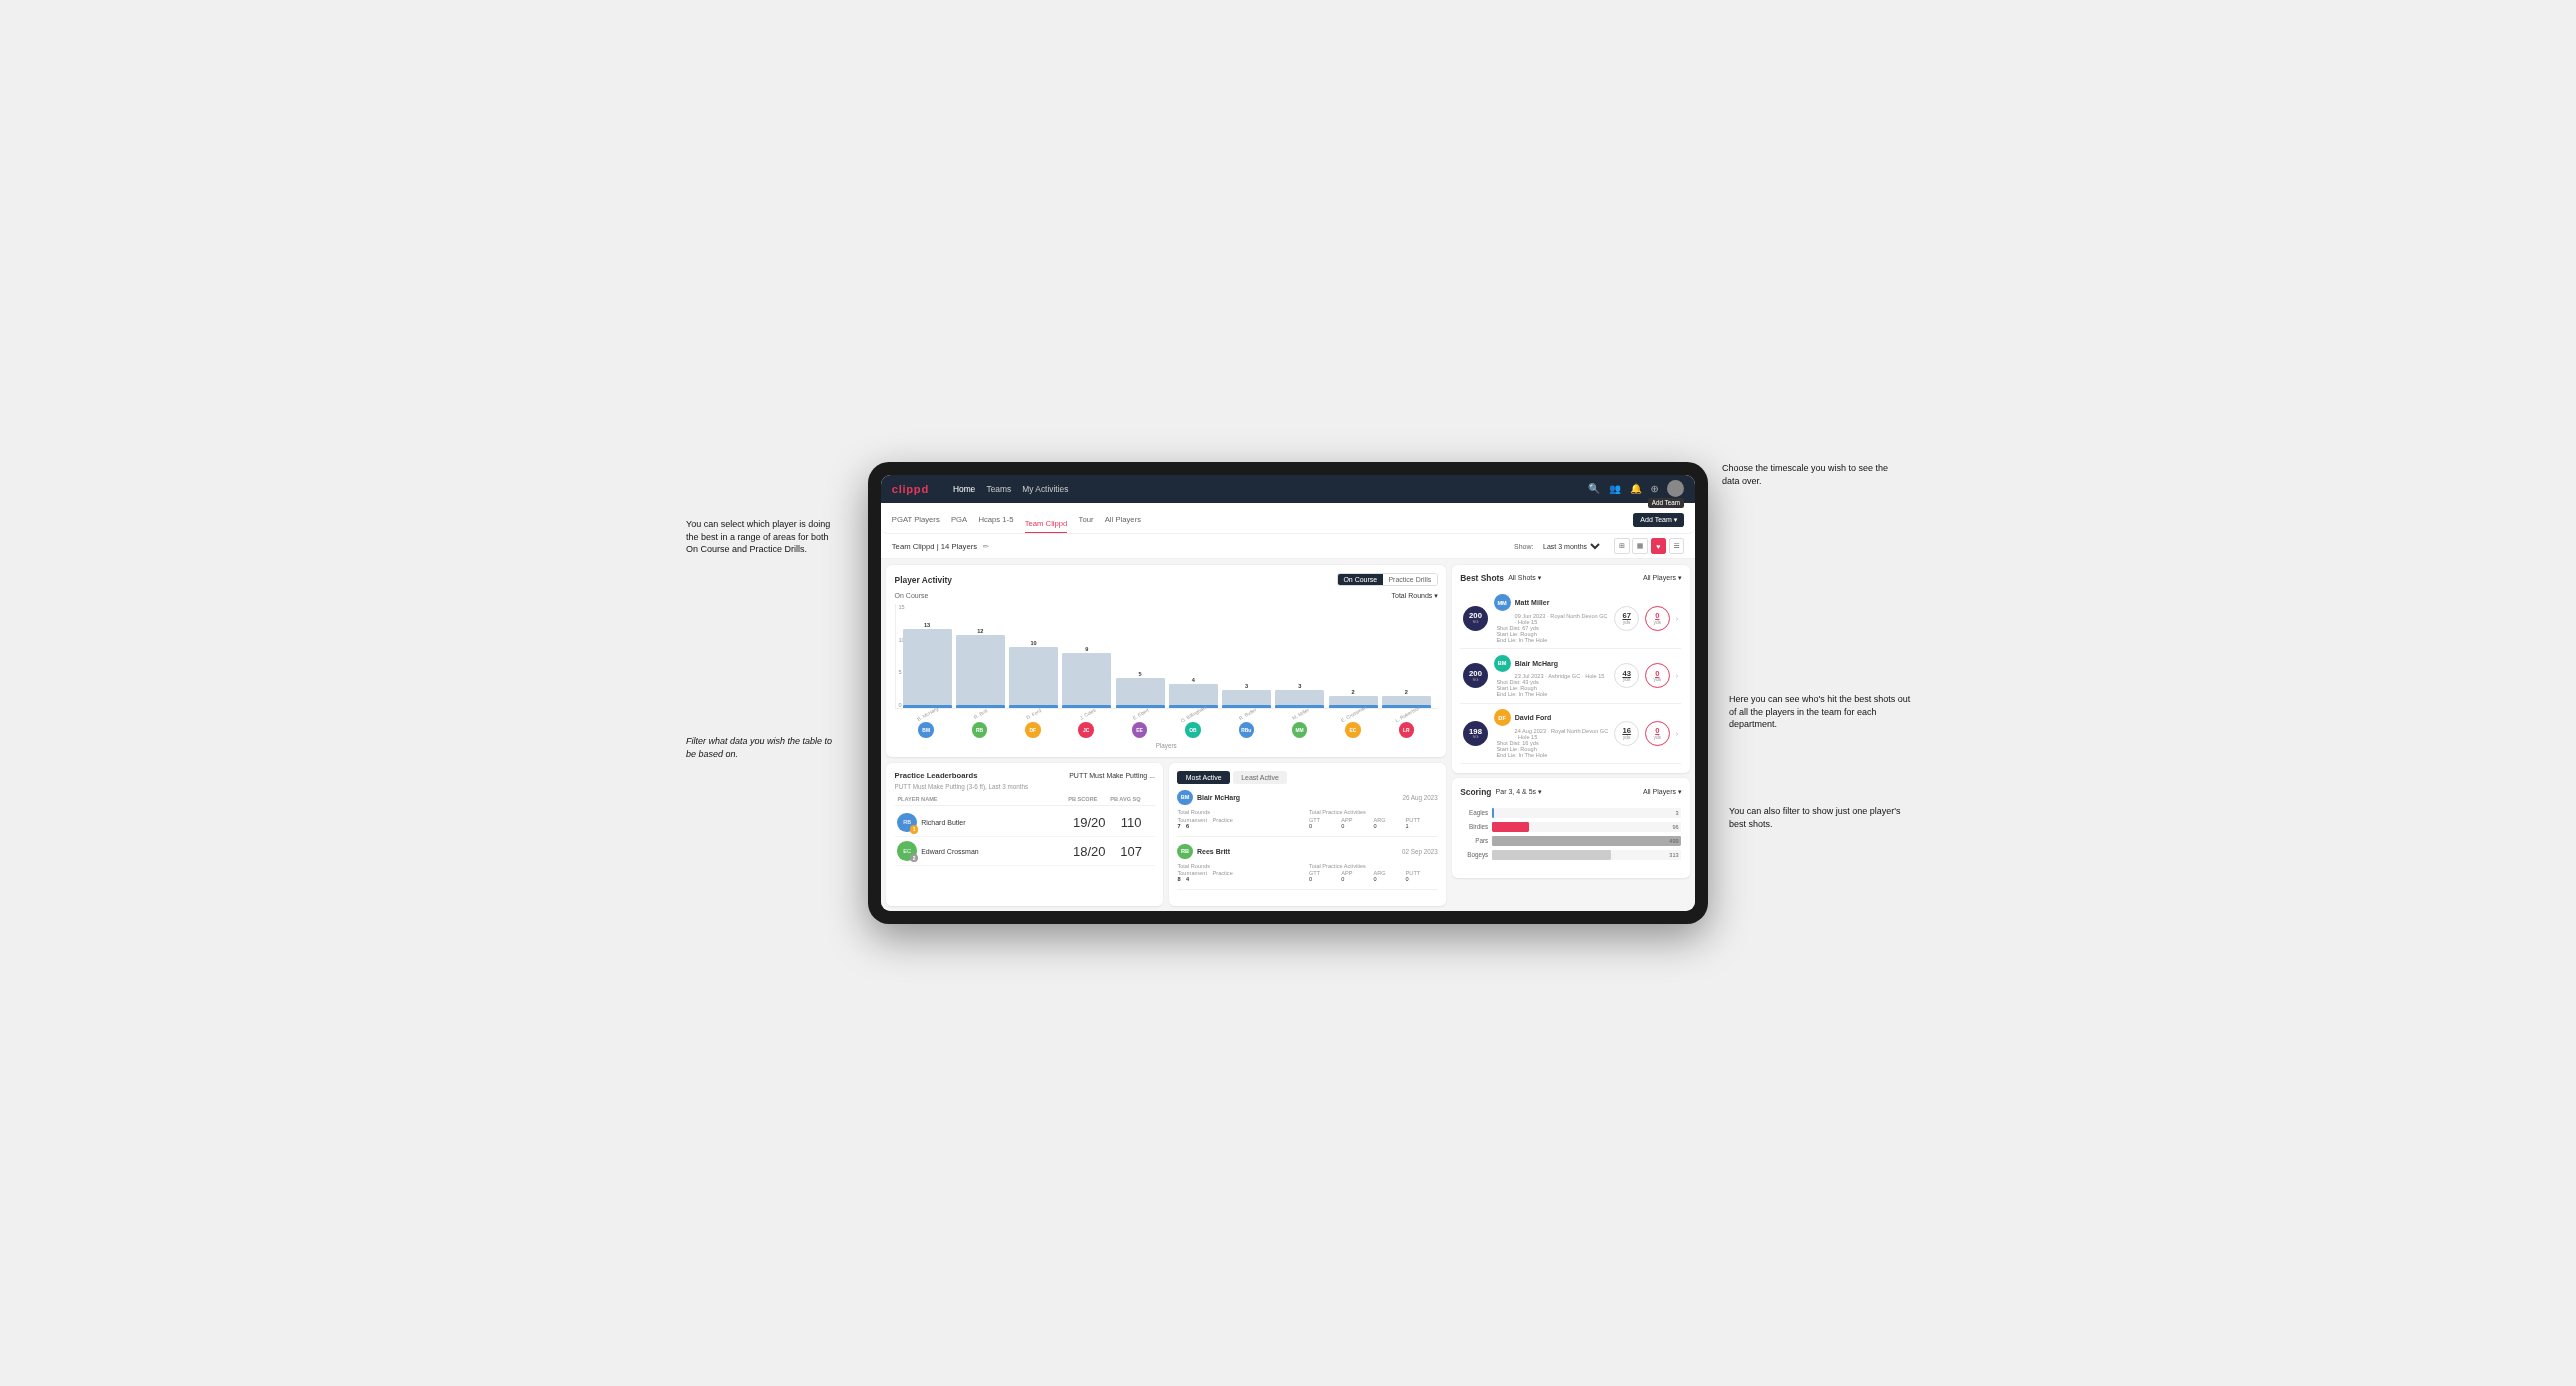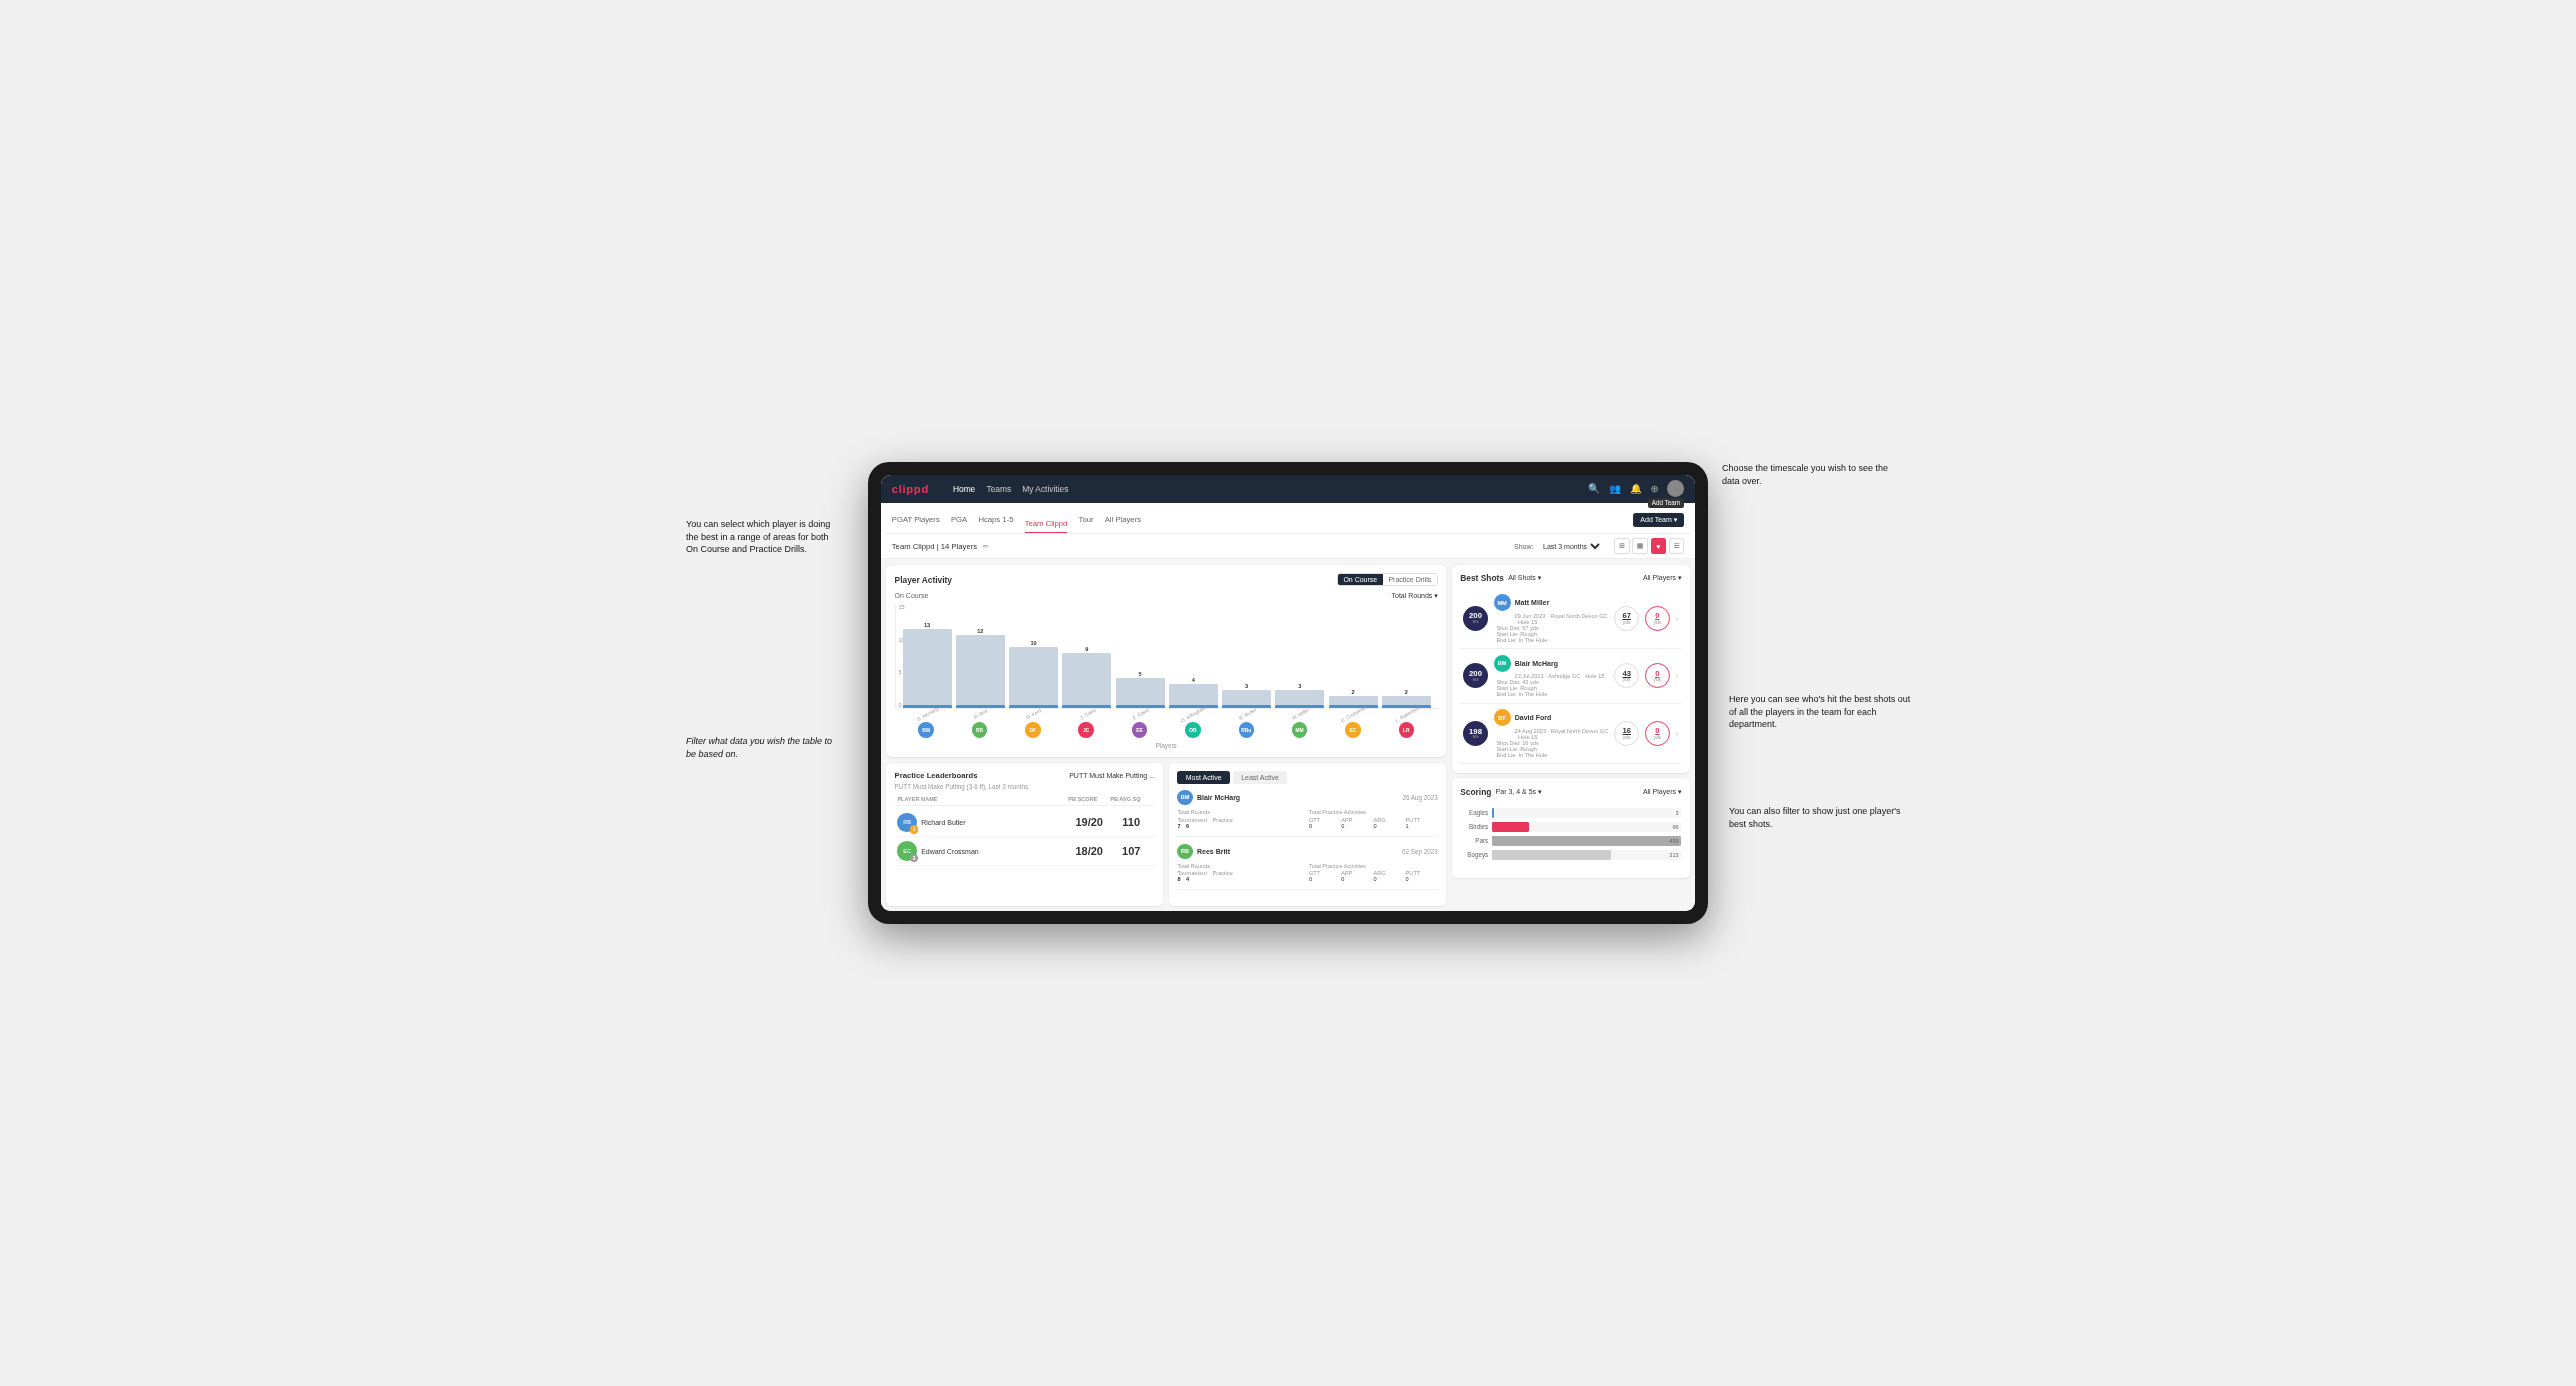--- a/index.html
+++ b/index.html
@@ -435,23 +435,23 @@
       font-weight: 700;
     }
     .rank-1 { background: #f5a623; }
     .rank-2 { background: #9b9b9b; }
     .player-name-small {
       font-size: 7px;
       color: #333;
       font-weight: 500;
     }
     .score-val {
-      font-size: 11px;
-      color: #333;
-      font-weight: 700;
+      font-size: 13px;
+      color: #333;
+      font-weight: 400;
       text-align: center;
     }
 
     
     .most-active-header {
       display: flex;
       gap: 2.8px;
       margin-bottom: 5.6px;
     }
     .tab-btn {

